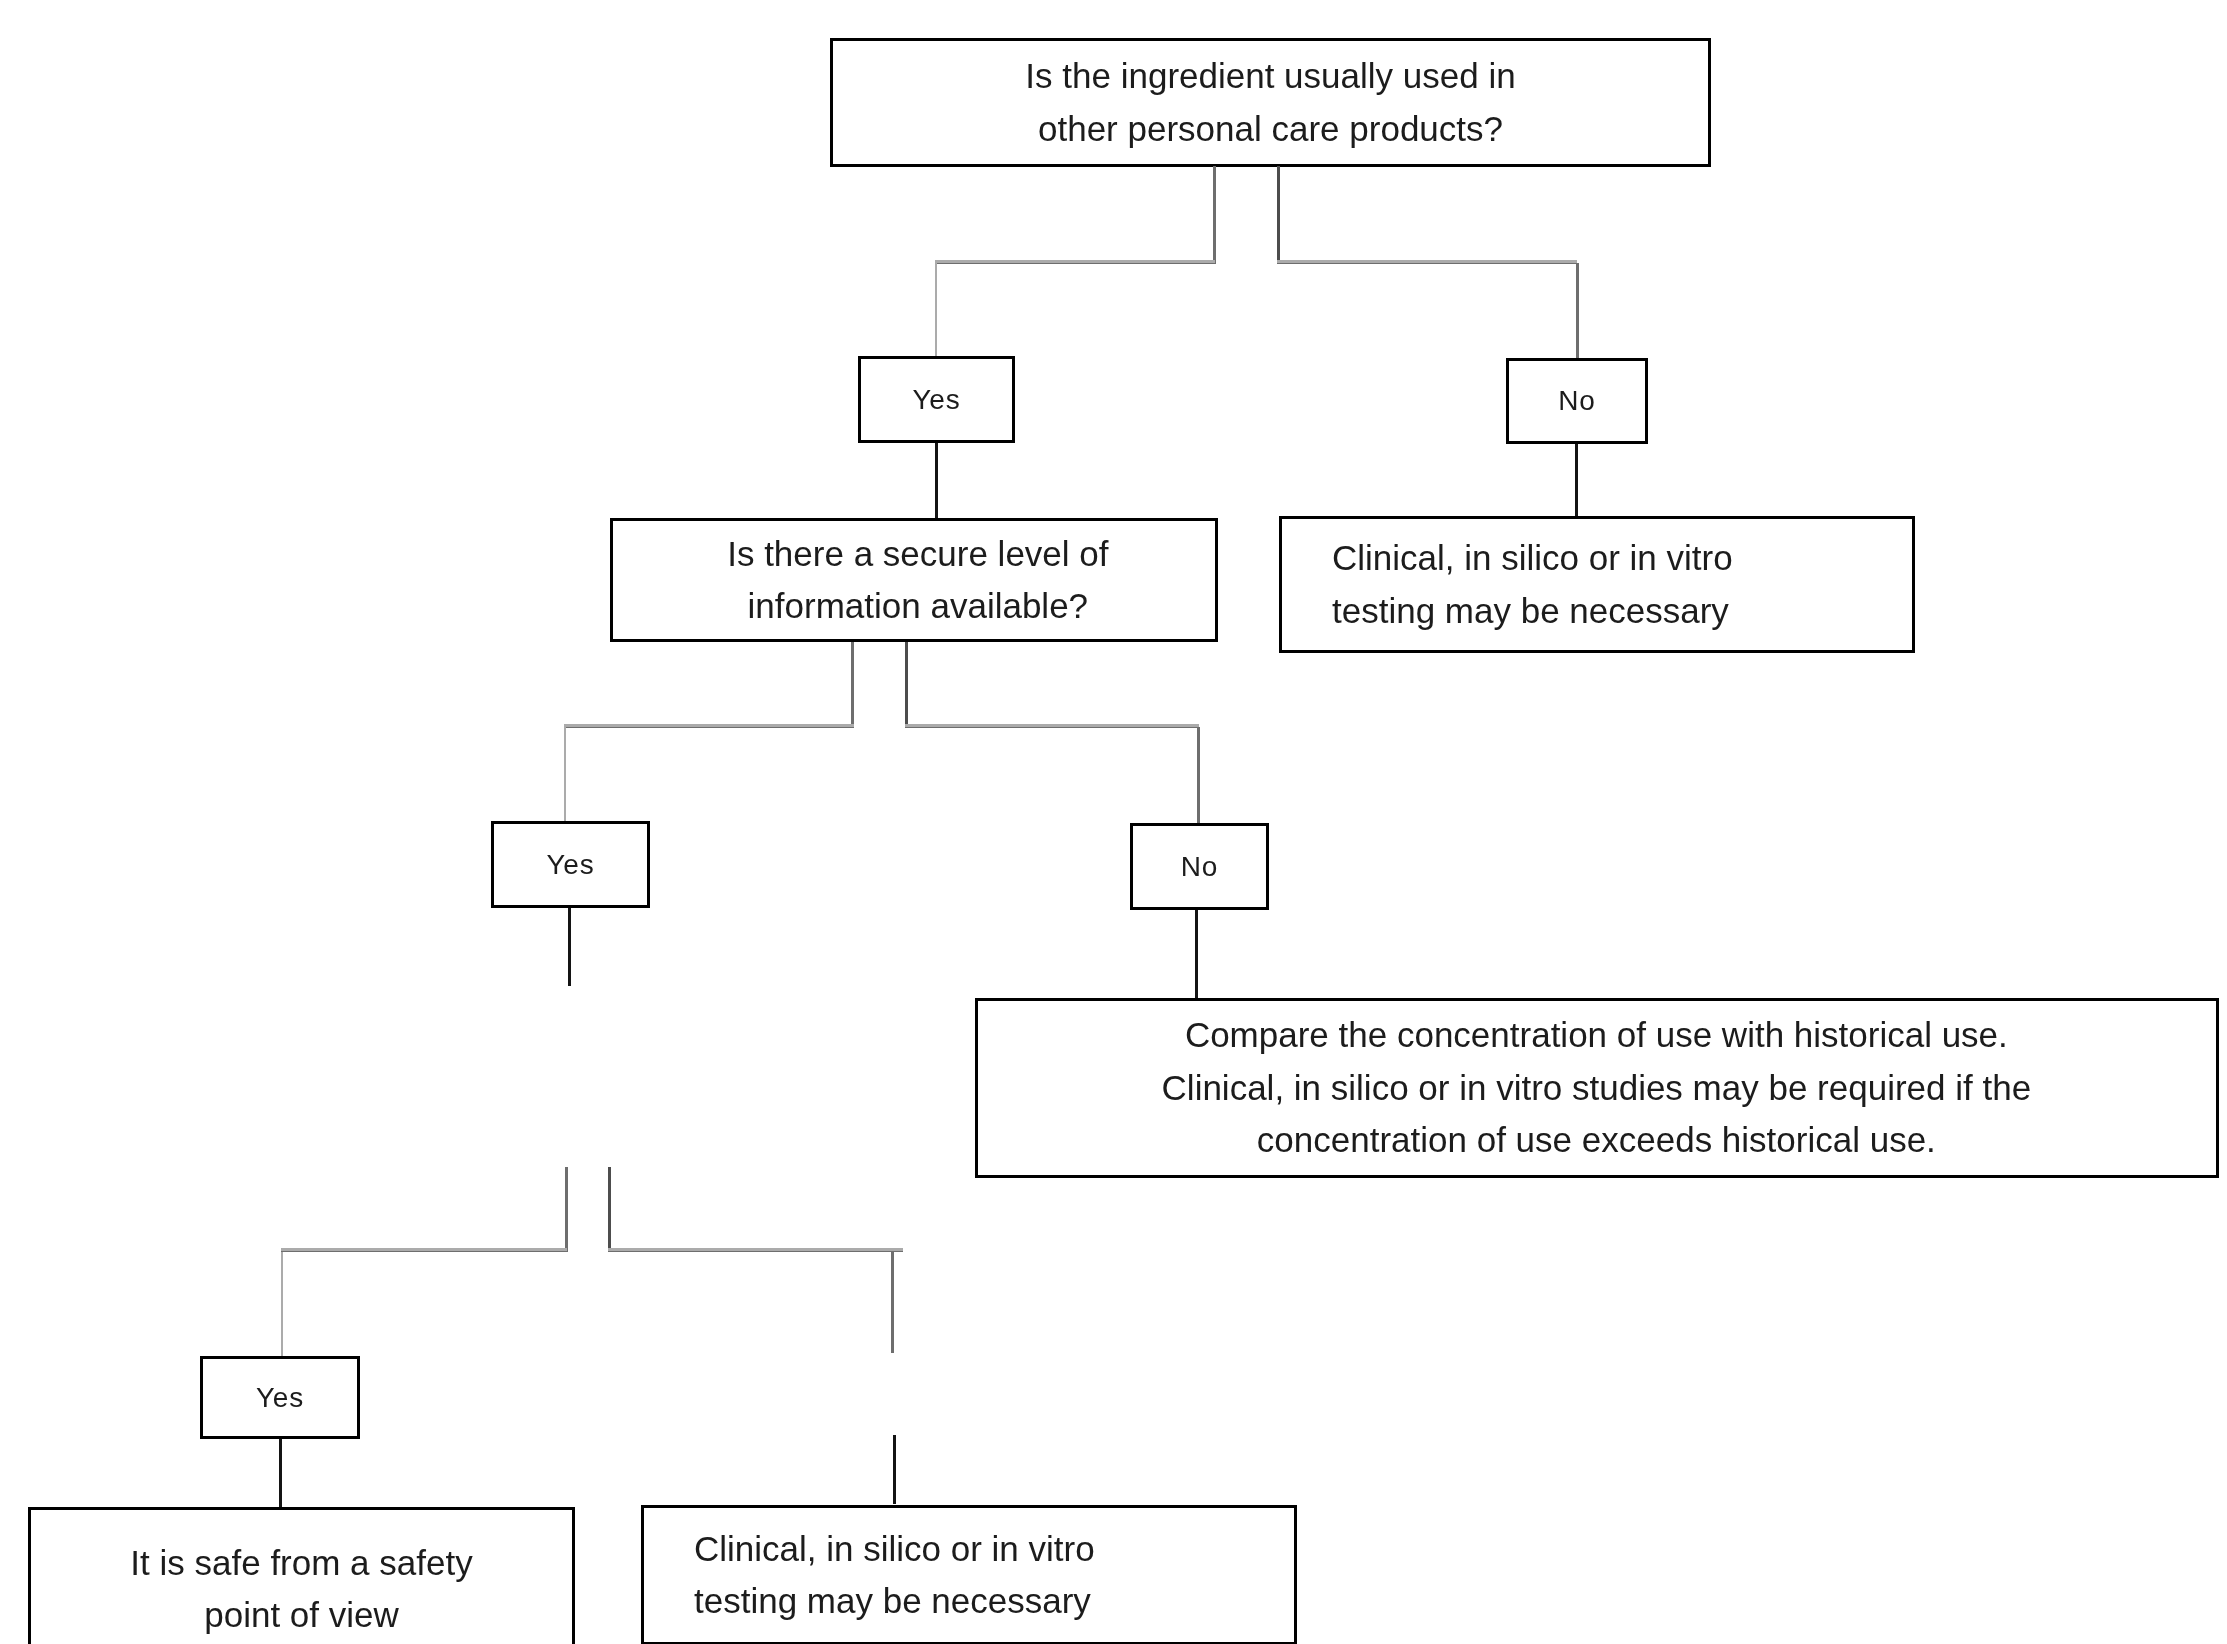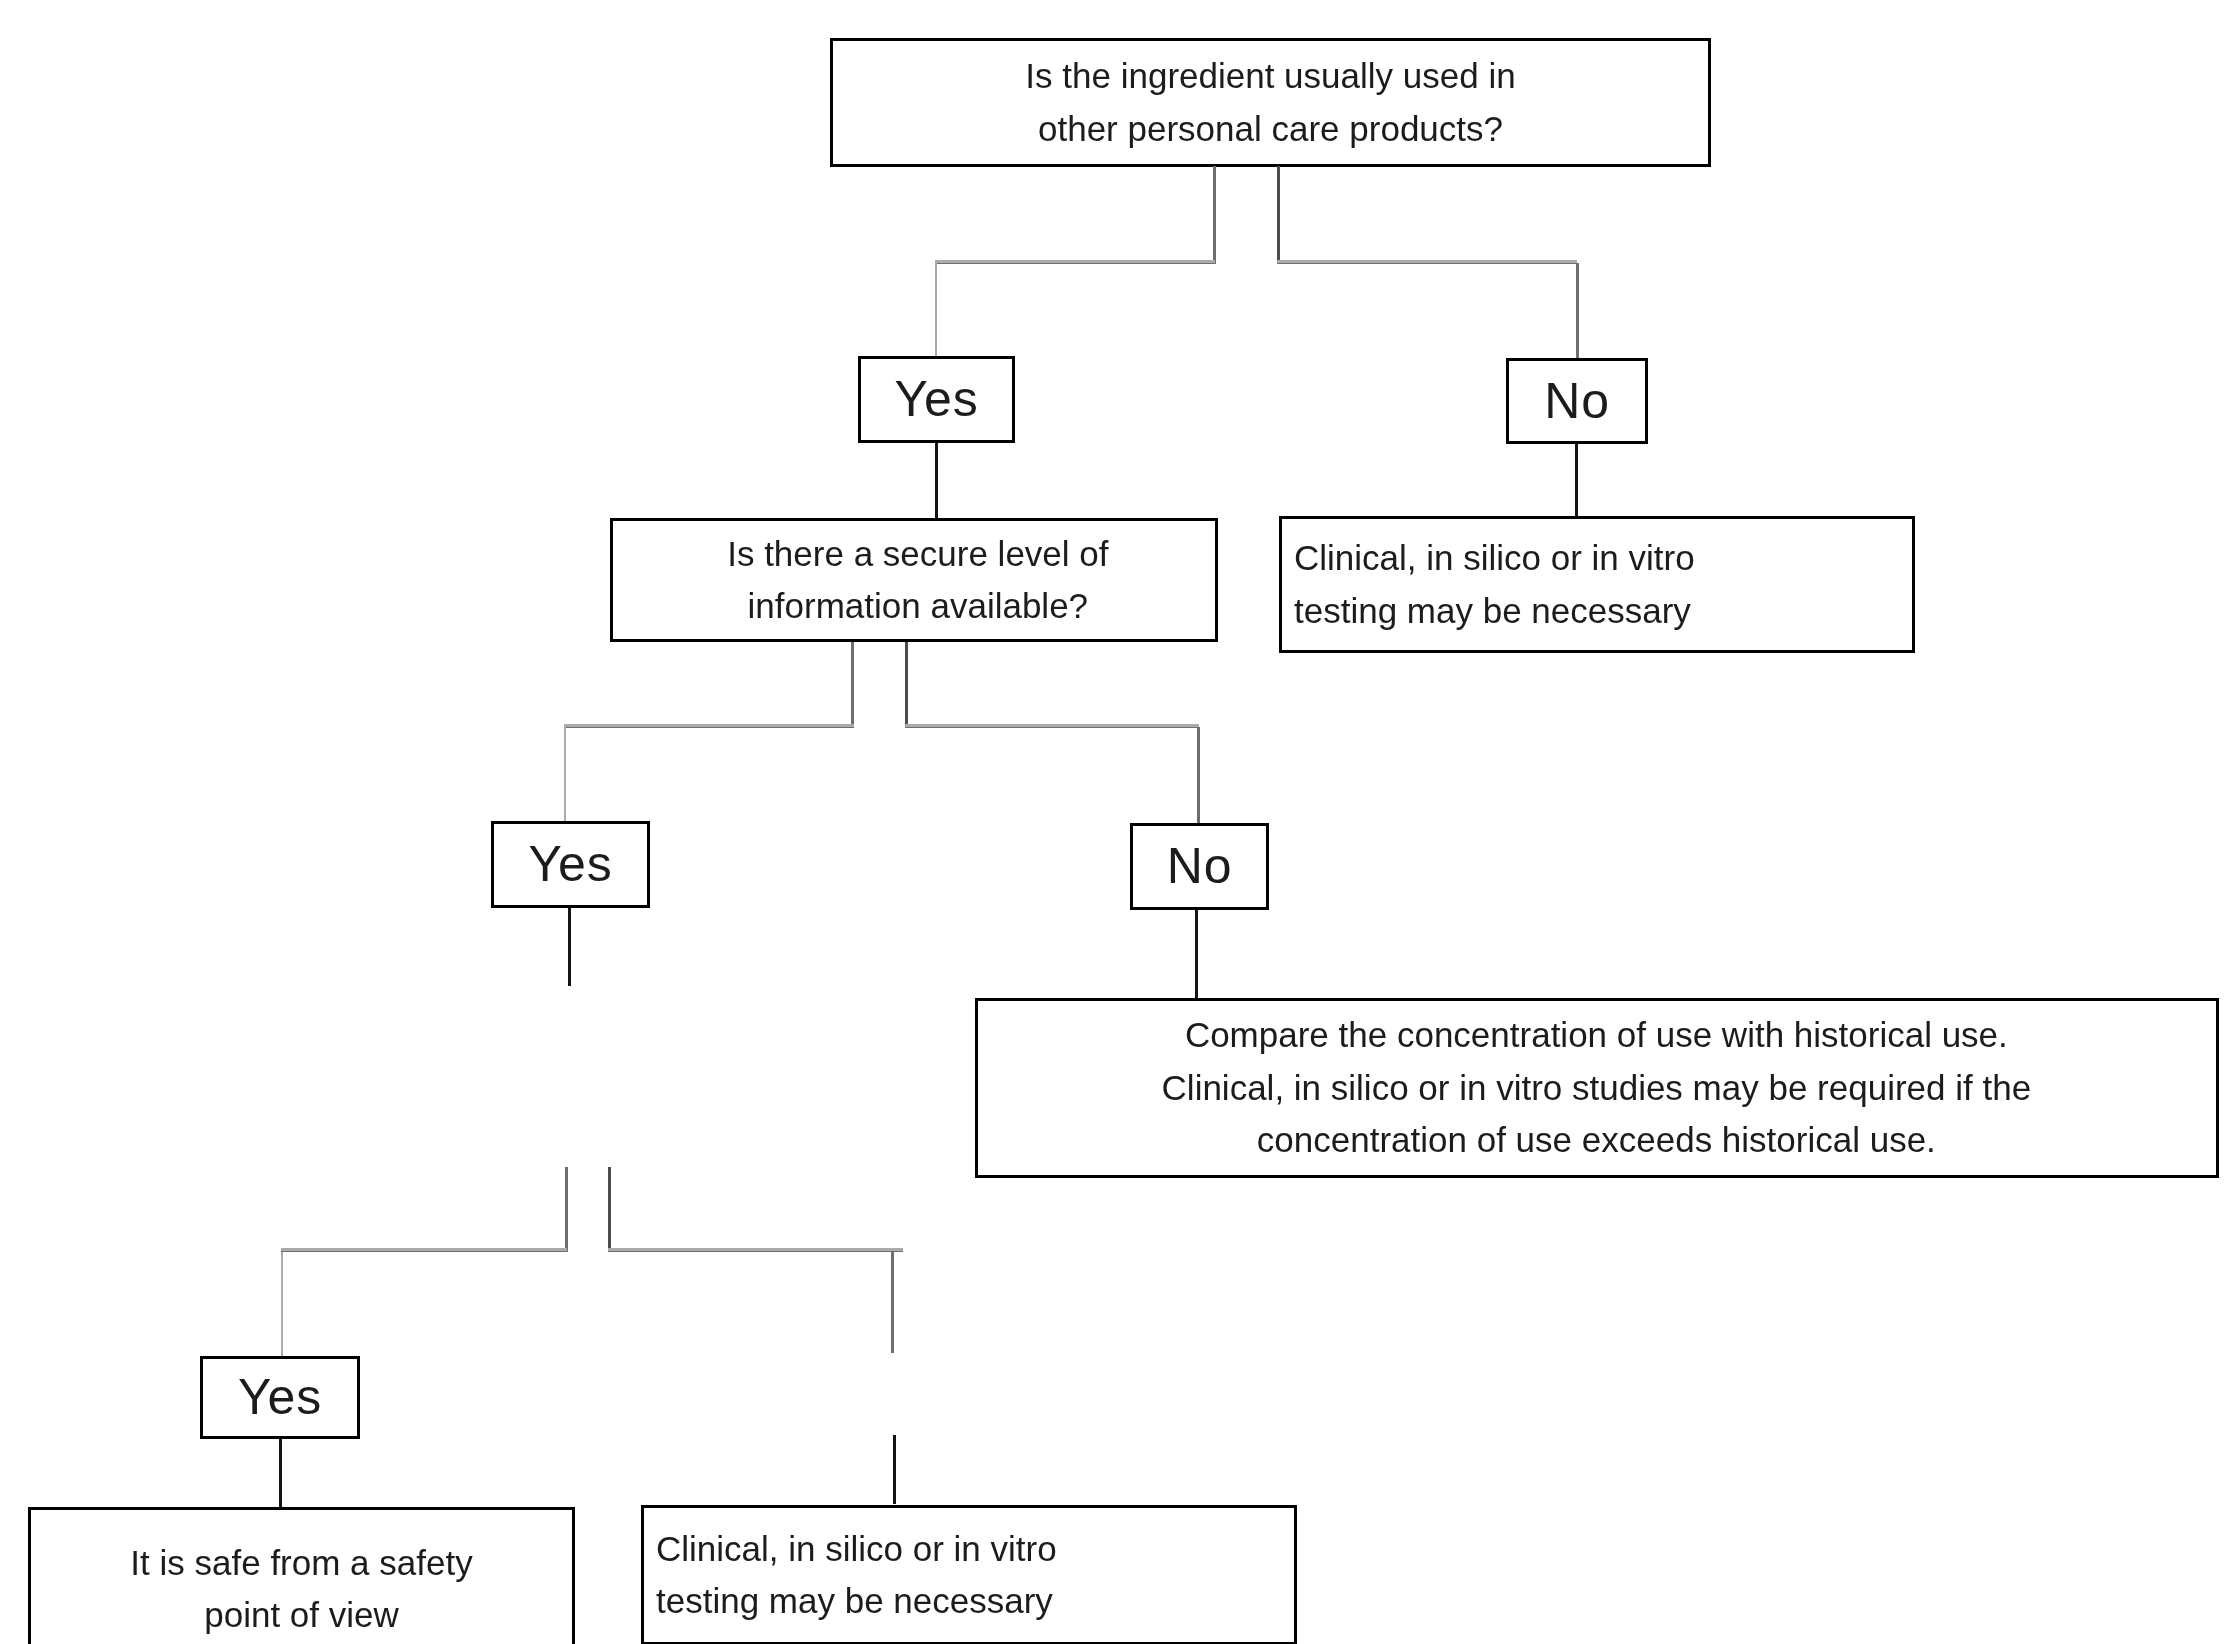--- a/index.html
+++ b/index.html
@@ -26,25 +26,25 @@
     justify-content: center;
     text-align: center;
     white-space: pre-line;
     font-size: 35px;
     line-height: 1.5;
     padding: 3.3px 8.3px;
   }
   .box.left-text {
     justify-content: flex-start;
     text-align: left;
-    padding-left: 12px;
+    padding-left: 50px;
     padding-right: 10px;
   }
   .box.label-box {
-    font-size: 50px;
+    font-size: 28px;
     letter-spacing: 0.8px;
   }
   .vline {
     position: absolute;
     width: 2.5px;
     background: var(--conn-dark, #4d4d4d);
   }
   .vline.light {
     width: 1.7px;
     background: var(--conn-light, #ababab);

